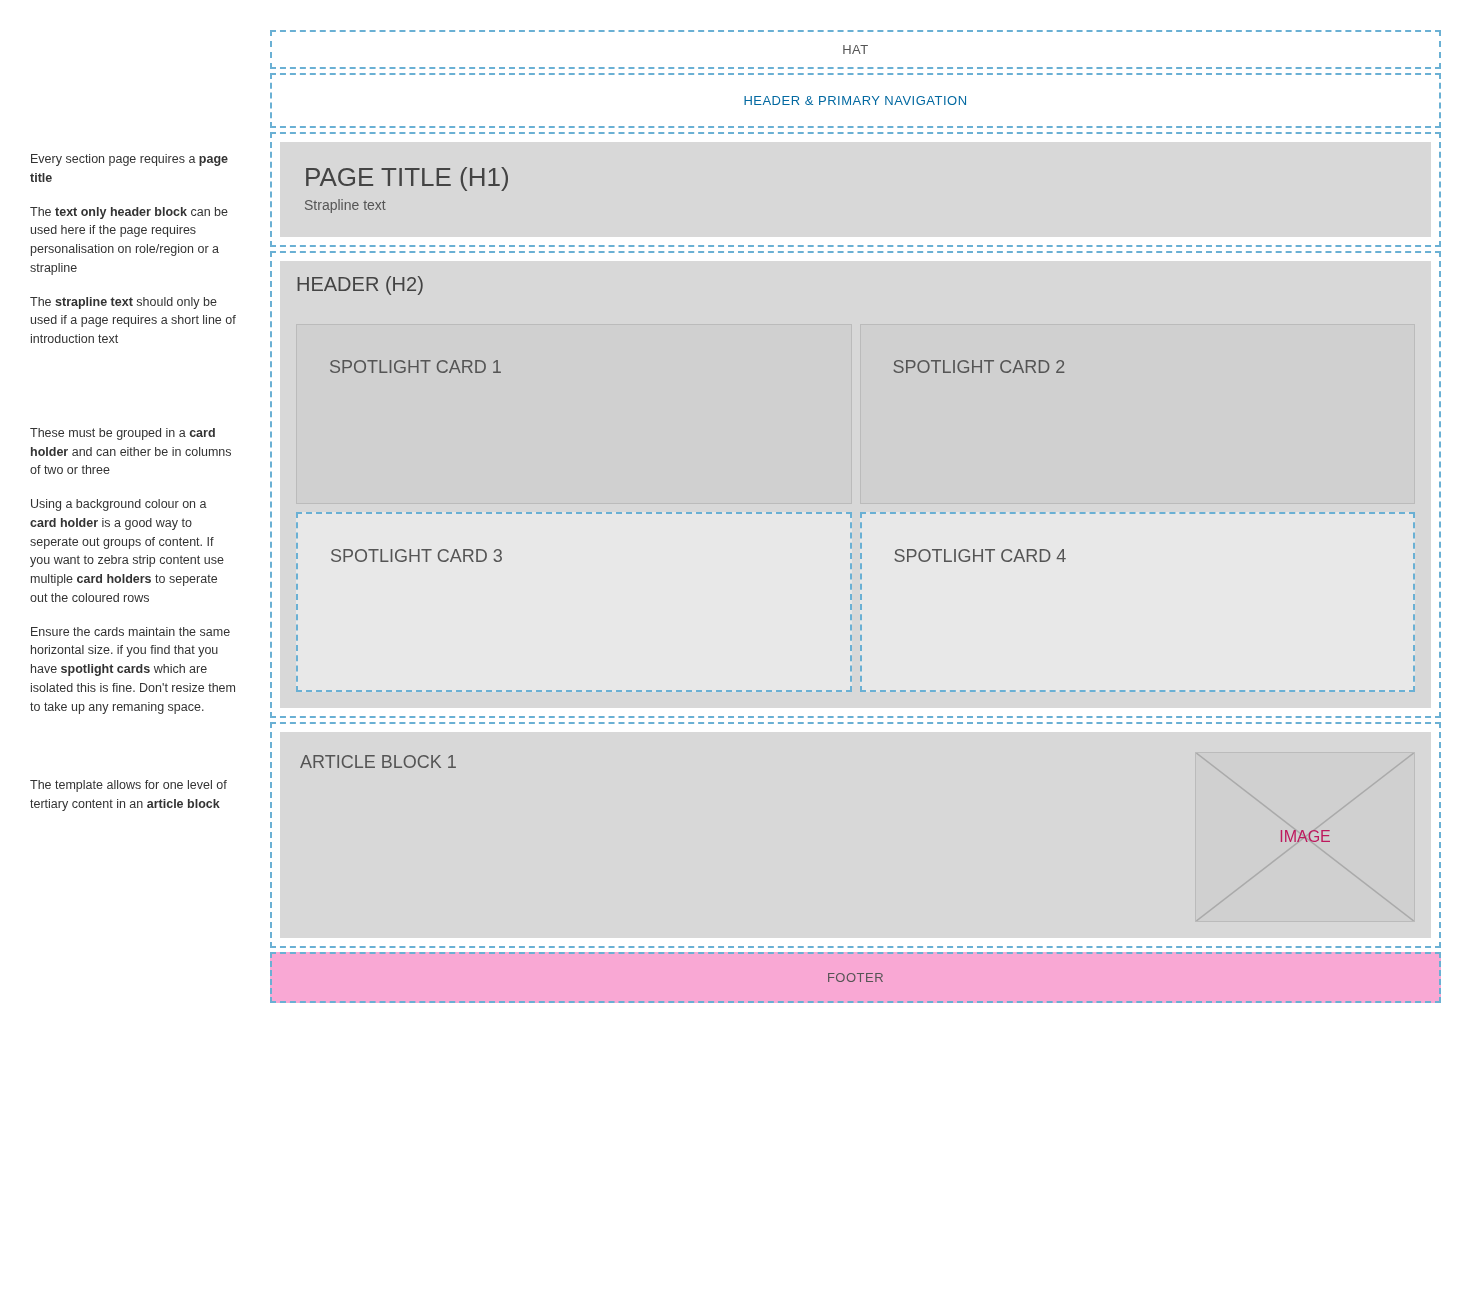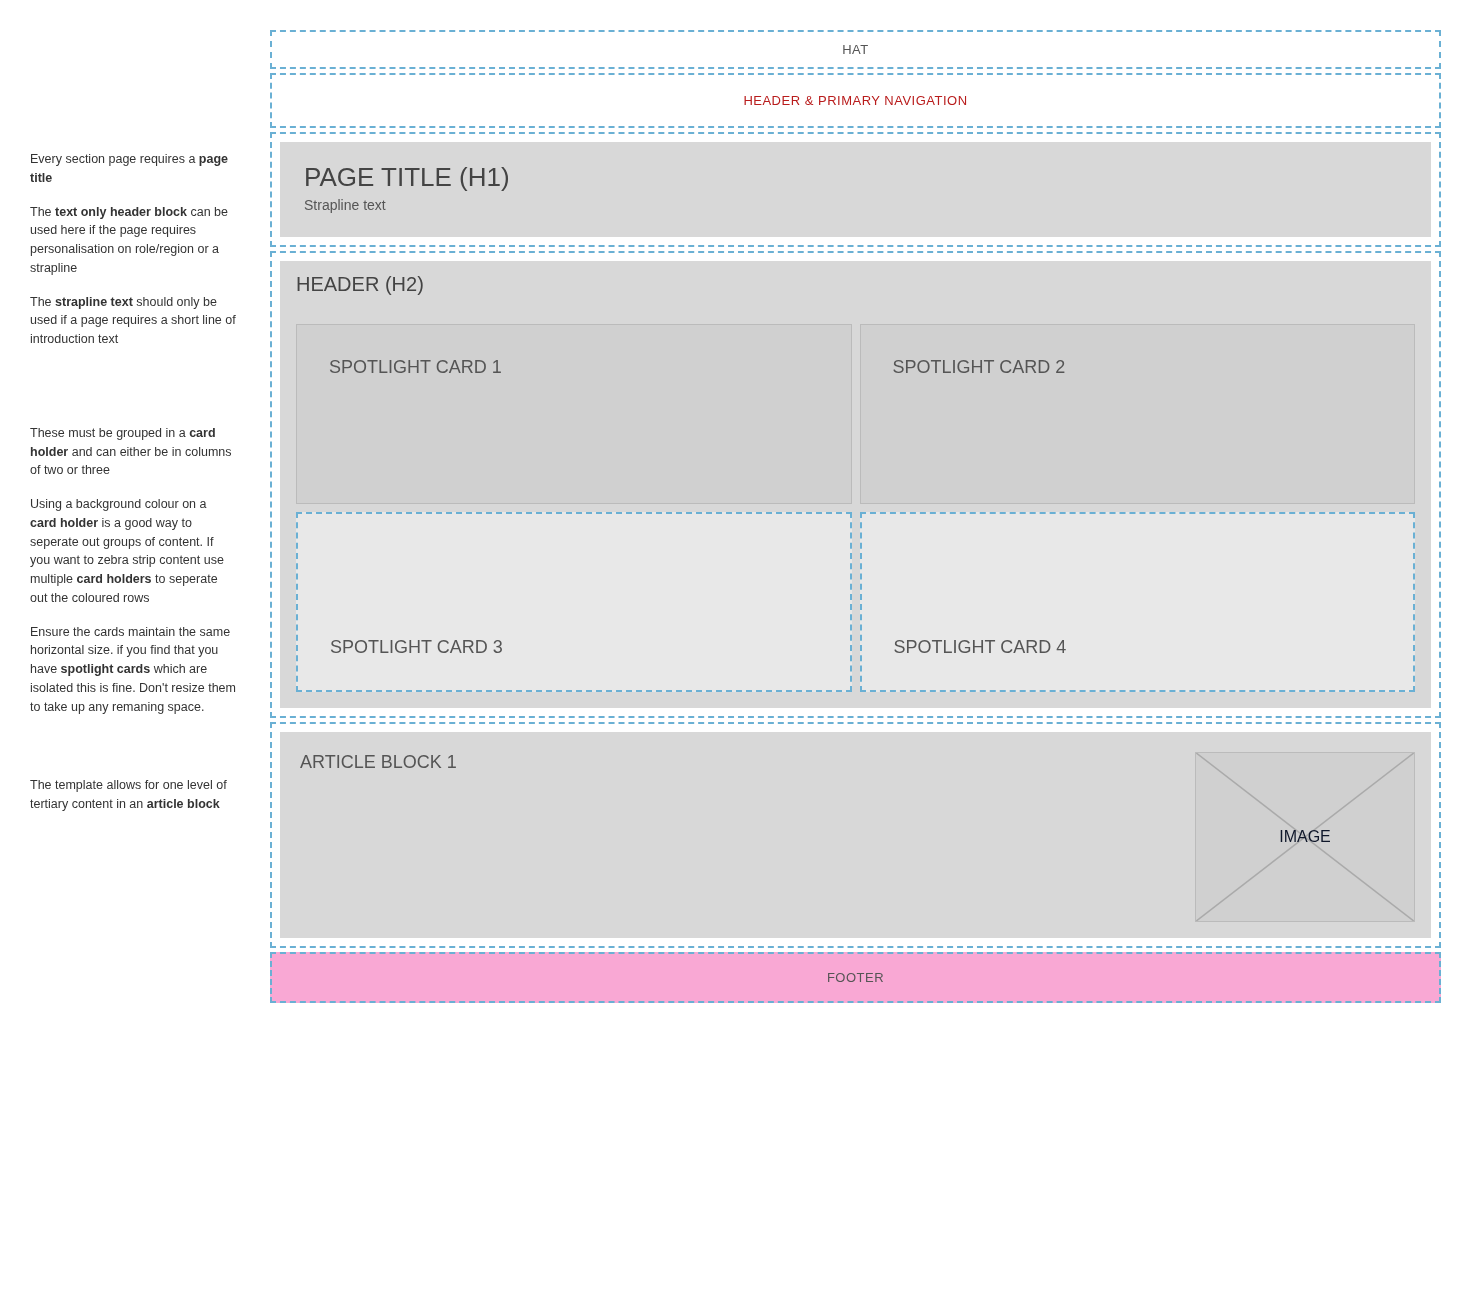--- a/index.html
+++ b/index.html
@@ -115,21 +115,20 @@
       background: #d0d0d0;
       border: 1px solid #bbb;
       min-height: 180px;
       display: flex;
       align-items: flex-start;
       padding: 32px;
     }
     .spotlight-card.dashed {
       border: 2px dashed #6ab0d4;
       background: #e8e8e8;
-      align-items: flex-end;
     }
     .spotlight-card-label {
       font-size: 18px;
       color: #555;
       font-weight: 400;
     }
     
     .article-block-section {
       border: 2px dashed #6ab0d4;
       padding: 8px;
@@ -164,21 +163,21 @@
       overflow: hidden;
     }
     .article-image-placeholder svg {
       position: absolute;
       top: 0; left: 0;
       width: 100%;
       height: 100%;
     }
     .image-label {
       font-size: 16px;
-      color: #0f172a;
+      color: #be185d;
       position: relative;
       z-index: 1;
     }
     
     .footer-row {
       border: 2px dashed #6ab0d4;
       background: #f9a8d4;
       display: flex;
       align-items: center;
       justify-content: center;
@@ -237,21 +236,21 @@
     </div>
   </div>
 
   <div class="main-content">
 
     <div class="hat-row">
       <span class="hat-label">HAT</span>
     </div>
 
     <div class="header-nav-row">
-      <span style="font-size:13px;color:#b91c1c;letter-spacing:0.5px;">HEADER &amp; PRIMARY NAVIGATION</span>
+      <span style="font-size:13px;color:#0369a1;letter-spacing:0.5px;">HEADER &amp; PRIMARY NAVIGATION</span>
     </div>
 
     <div class="page-title-section">
       <div class="page-title-inner">
         <div class="page-title-h1">PAGE TITLE (H1)</div>
         <div class="strapline">Strapline text</div>
       </div>
     </div>
 
     <div class="card-holder-section">

